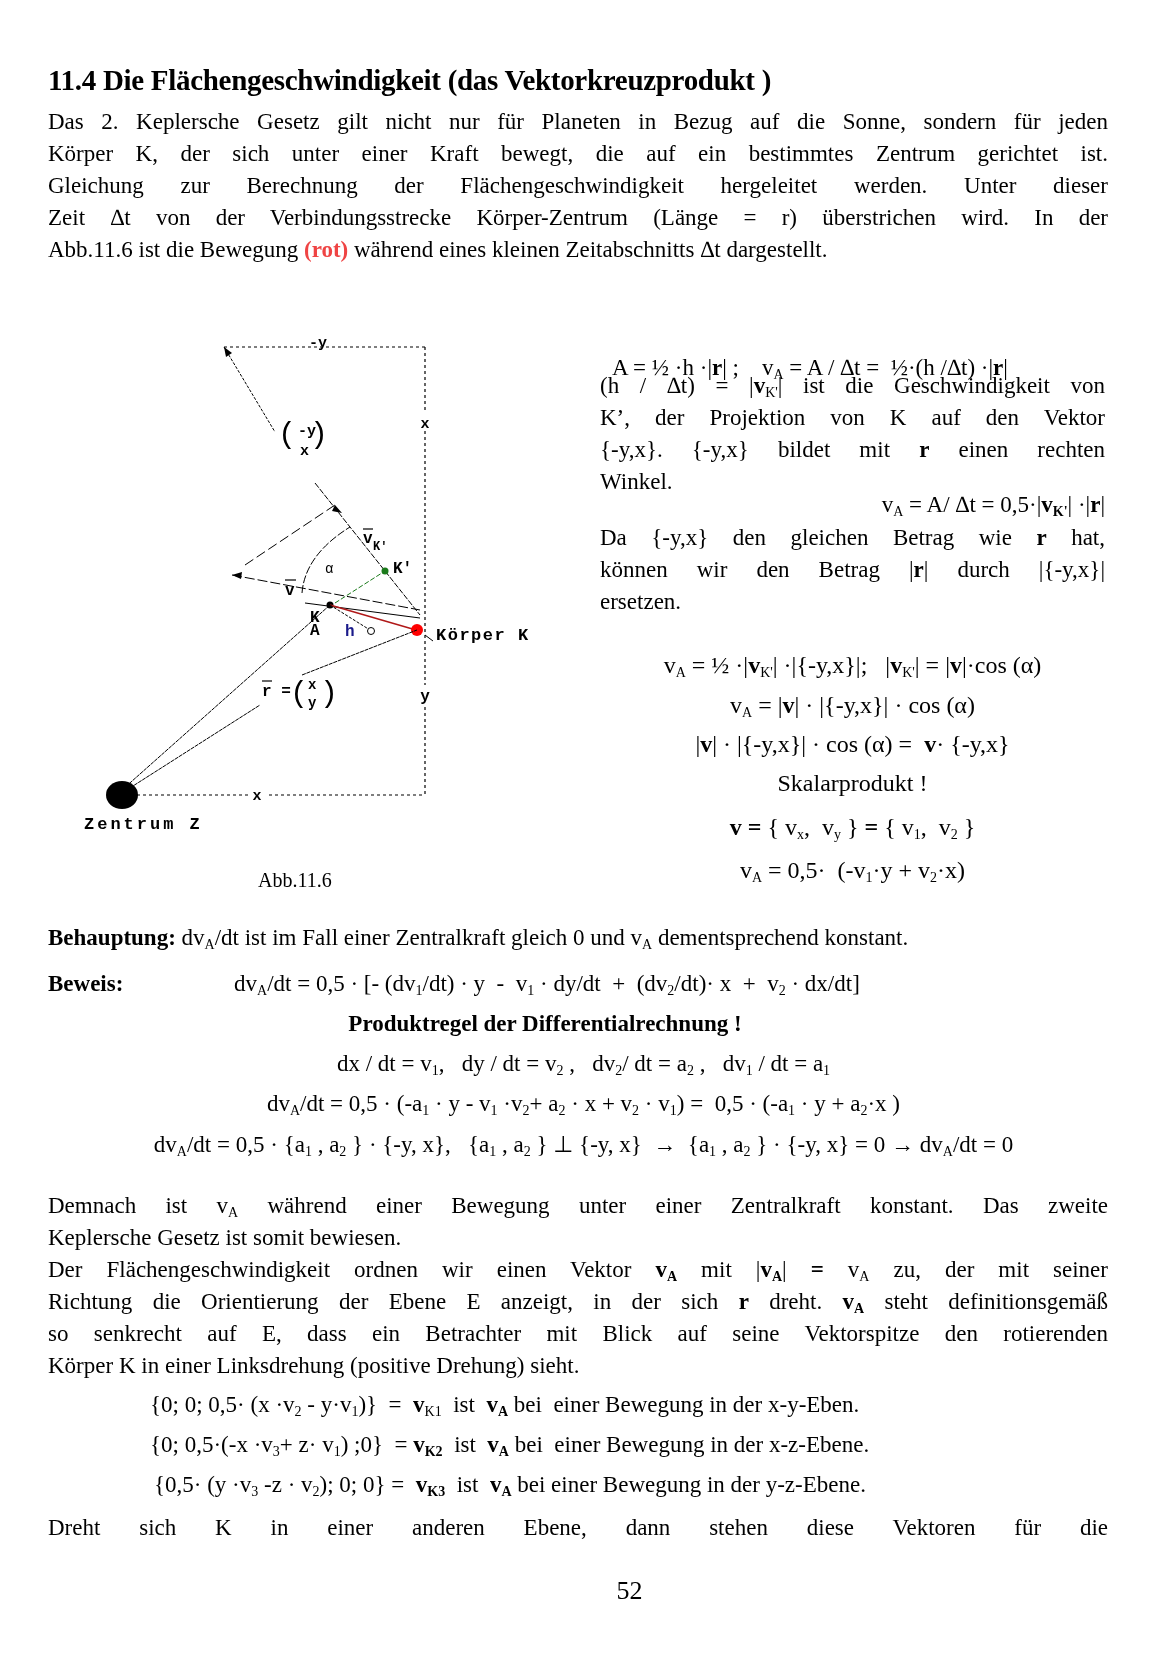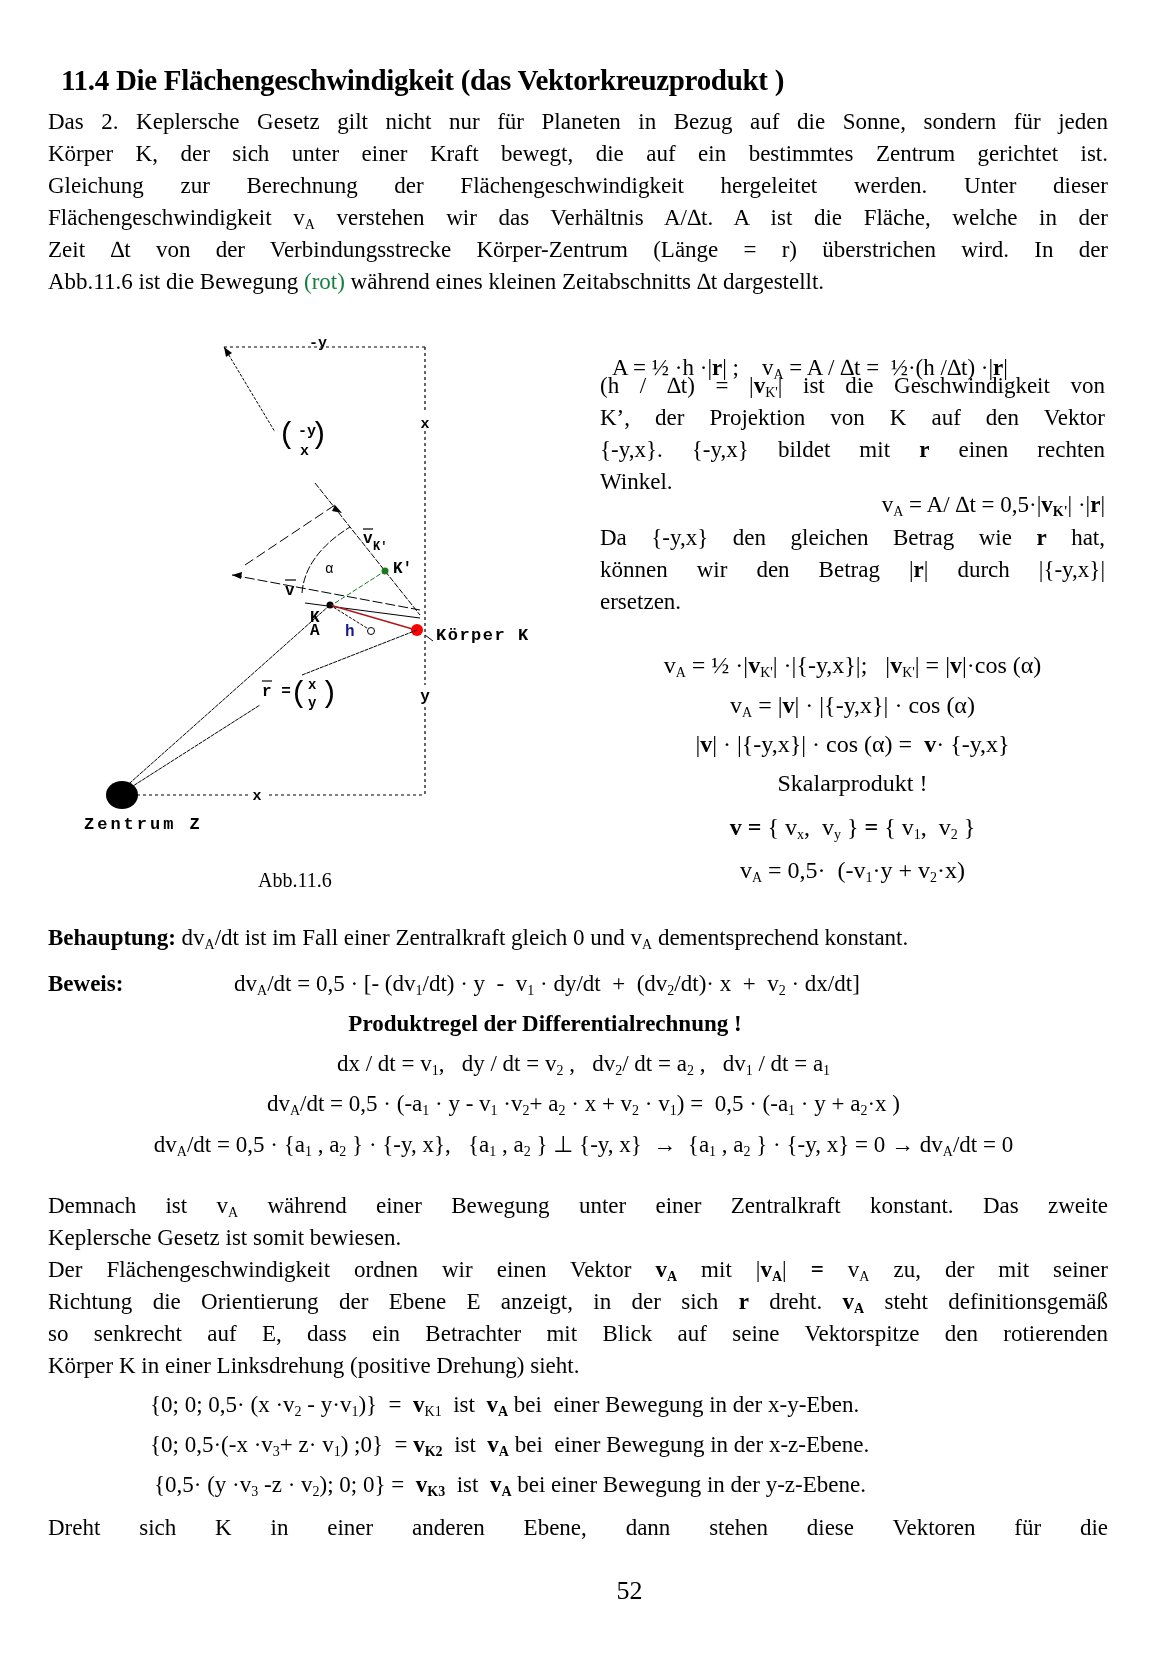--- a/index.html
+++ b/index.html
@@ -1,41 +1,40 @@
 <!DOCTYPE html>
 <html><head>
 <meta charset="utf-8">
 <style>
   html, body { margin:0; padding:0; background:#ffffff; }
   body { width:1167px; height:1653px; position:relative; overflow:hidden; color:#000;
          font-family:"Liberation Serif", serif; }
   .abs { position:absolute; }
-  .title { left:48px; top:64px; font-size:29px; font-weight:bold; letter-spacing:-0.3px;margin-left:13px; }
+  .title { left:48px; top:64px; font-size:29px; font-weight:bold; letter-spacing:-0.3px; }
   .para { left:48px; width:1060px; font-size:23px; line-height:32.2px; text-align:justify; }
   .para .ln { display:block; text-align:justify; text-align-last:justify; height:32px; white-space:nowrap; }
   .para .ln.last { text-align-last:left; }
   .rcol { left:603px; width:505px; font-size:23px; line-height:32px; }
   .rcol .ln { display:block; text-align:justify; text-align-last:justify; white-space:nowrap; height:32px; }
   .rcol .ln.last { text-align-last:left; }
   .center { text-align:center; }
   .eq { font-size:23px; white-space:nowrap; }
-  .red { color:#15803d; }
+  .red { color:#ef4444;font-weight:bold; }
   sub { font-size:14px; vertical-align:-4px; line-height:0; }
   svg text { font-family:"Liberation Mono", monospace; }
 </style>
 </head>
 <body>
 
 <div class="abs title">11.4 Die Flächengeschwindigkeit (das Vektorkreuzprodukt )</div>
 
 <div class="abs para" style="top:106px;">
   <span class="ln">Das 2. Keplersche Gesetz gilt nicht nur für Planeten in Bezug auf die Sonne, sondern für jeden</span>
   <span class="ln">Körper K, der sich unter einer Kraft bewegt, die auf ein bestimmtes Zentrum gerichtet ist.</span>
   <span class="ln">Gleichung zur Berechnung der Flächengeschwindigkeit hergeleitet werden. Unter dieser</span>
-  <span class="ln"><span>Flächengeschwindigkeit v</span><sub>A</sub><span> verstehen wir das Verhältnis A/∆t. A ist die Fläche, welche in der</span></span>
   <span class="ln">Zeit ∆t von der Verbindungsstrecke Körper-Zentrum (Länge = r) überstrichen wird.   In der</span>
   <span class="ln last"><span>Abb.11.6 ist die Bewegung </span><span class="red">(rot)</span><span> während eines kleinen Zeitabschnitts  ∆t dargestellt.</span></span>
 </div>
 
 <svg class="abs" style="left:80px; top:335px;" width="500" height="560" viewBox="0 0 500 560">
 
   <line x1="144" y1="12" x2="345" y2="12" stroke="#000" stroke-width="1.2" stroke-dasharray="3,3"></line>
   <text x="238" y="12" font-size="15" font-weight="bold" text-anchor="middle" fill="#000" style="background:#fff">-y</text>
 
   <line x1="345" y1="12" x2="345" y2="460" stroke="#000" stroke-width="1.2" stroke-dasharray="3,3"></line>

